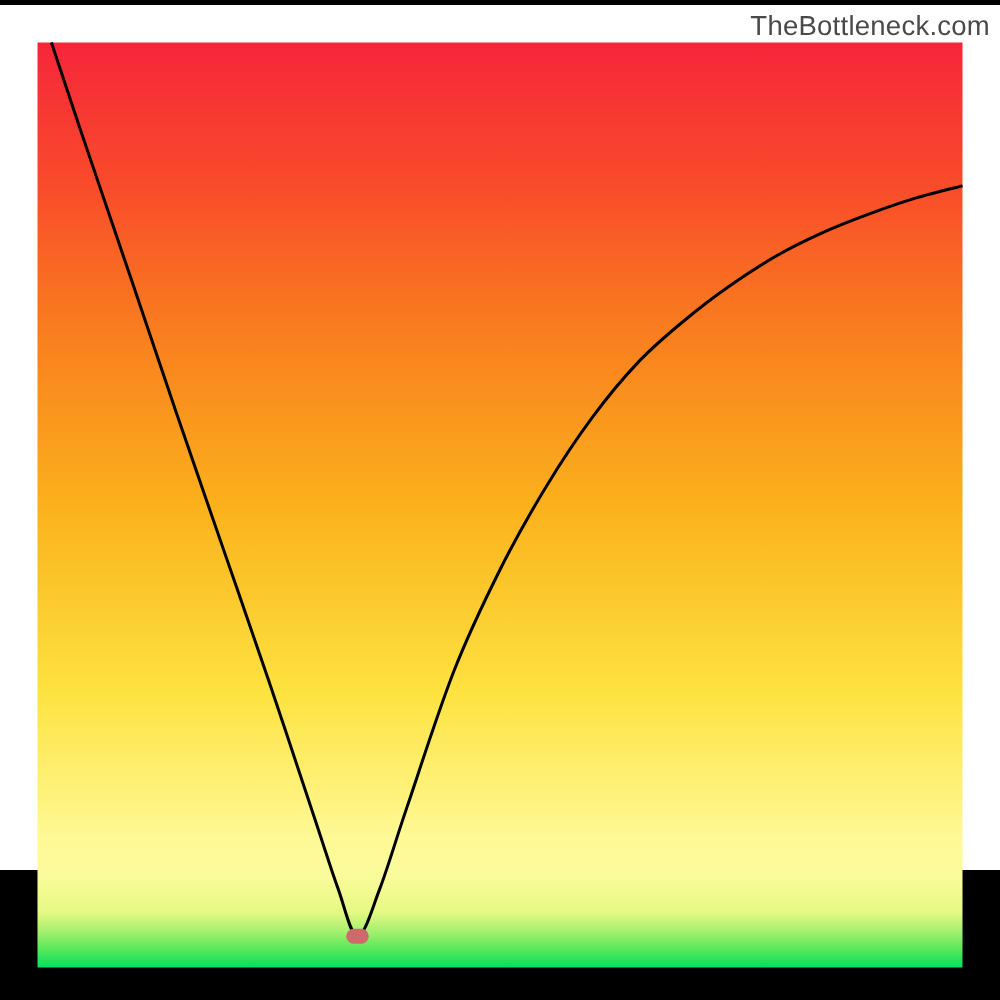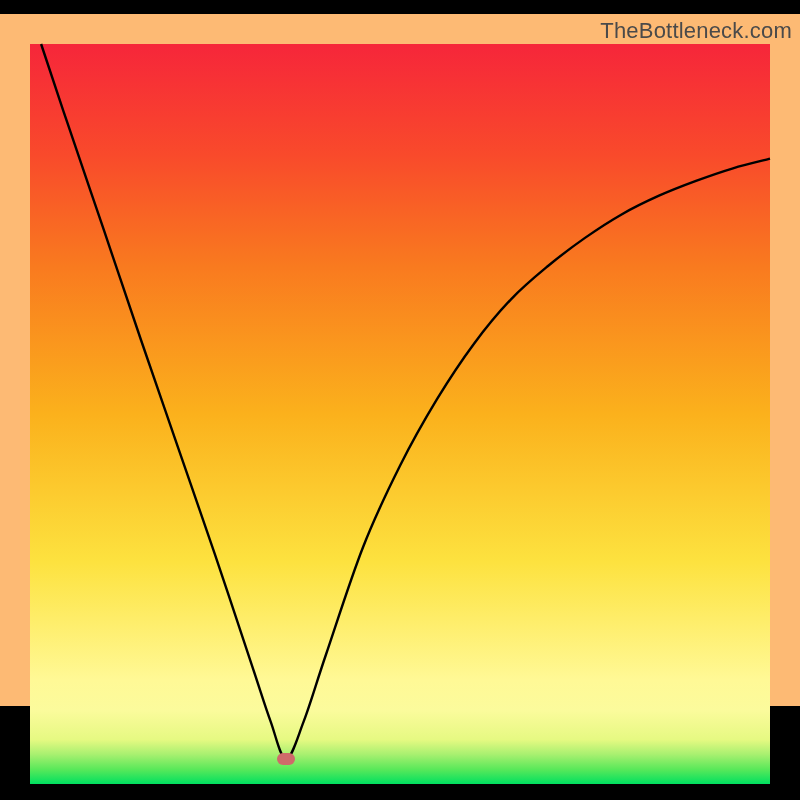--- a/index.html
+++ b/index.html
@@ -6,25 +6,25 @@
     margin: 0;
     padding: 0;
     width: 800px;
     height: 800px;
     background: #000000;
     overflow: hidden;
     font-family: Arial, Helvetica, sans-serif;
   }
   .frame {
     position: absolute;
-    top: 14px;
+    top: 4px;
     left: 0;
     width: 800px;
     height: 692px;
-    background: #fdba74;
+    background: #ffffff;
   }
   .plot-area {
     position: absolute;
     left: 30px;
     top: 30px;
     width: 740px;
     height: 740px;
     
   }
   .watermark {

